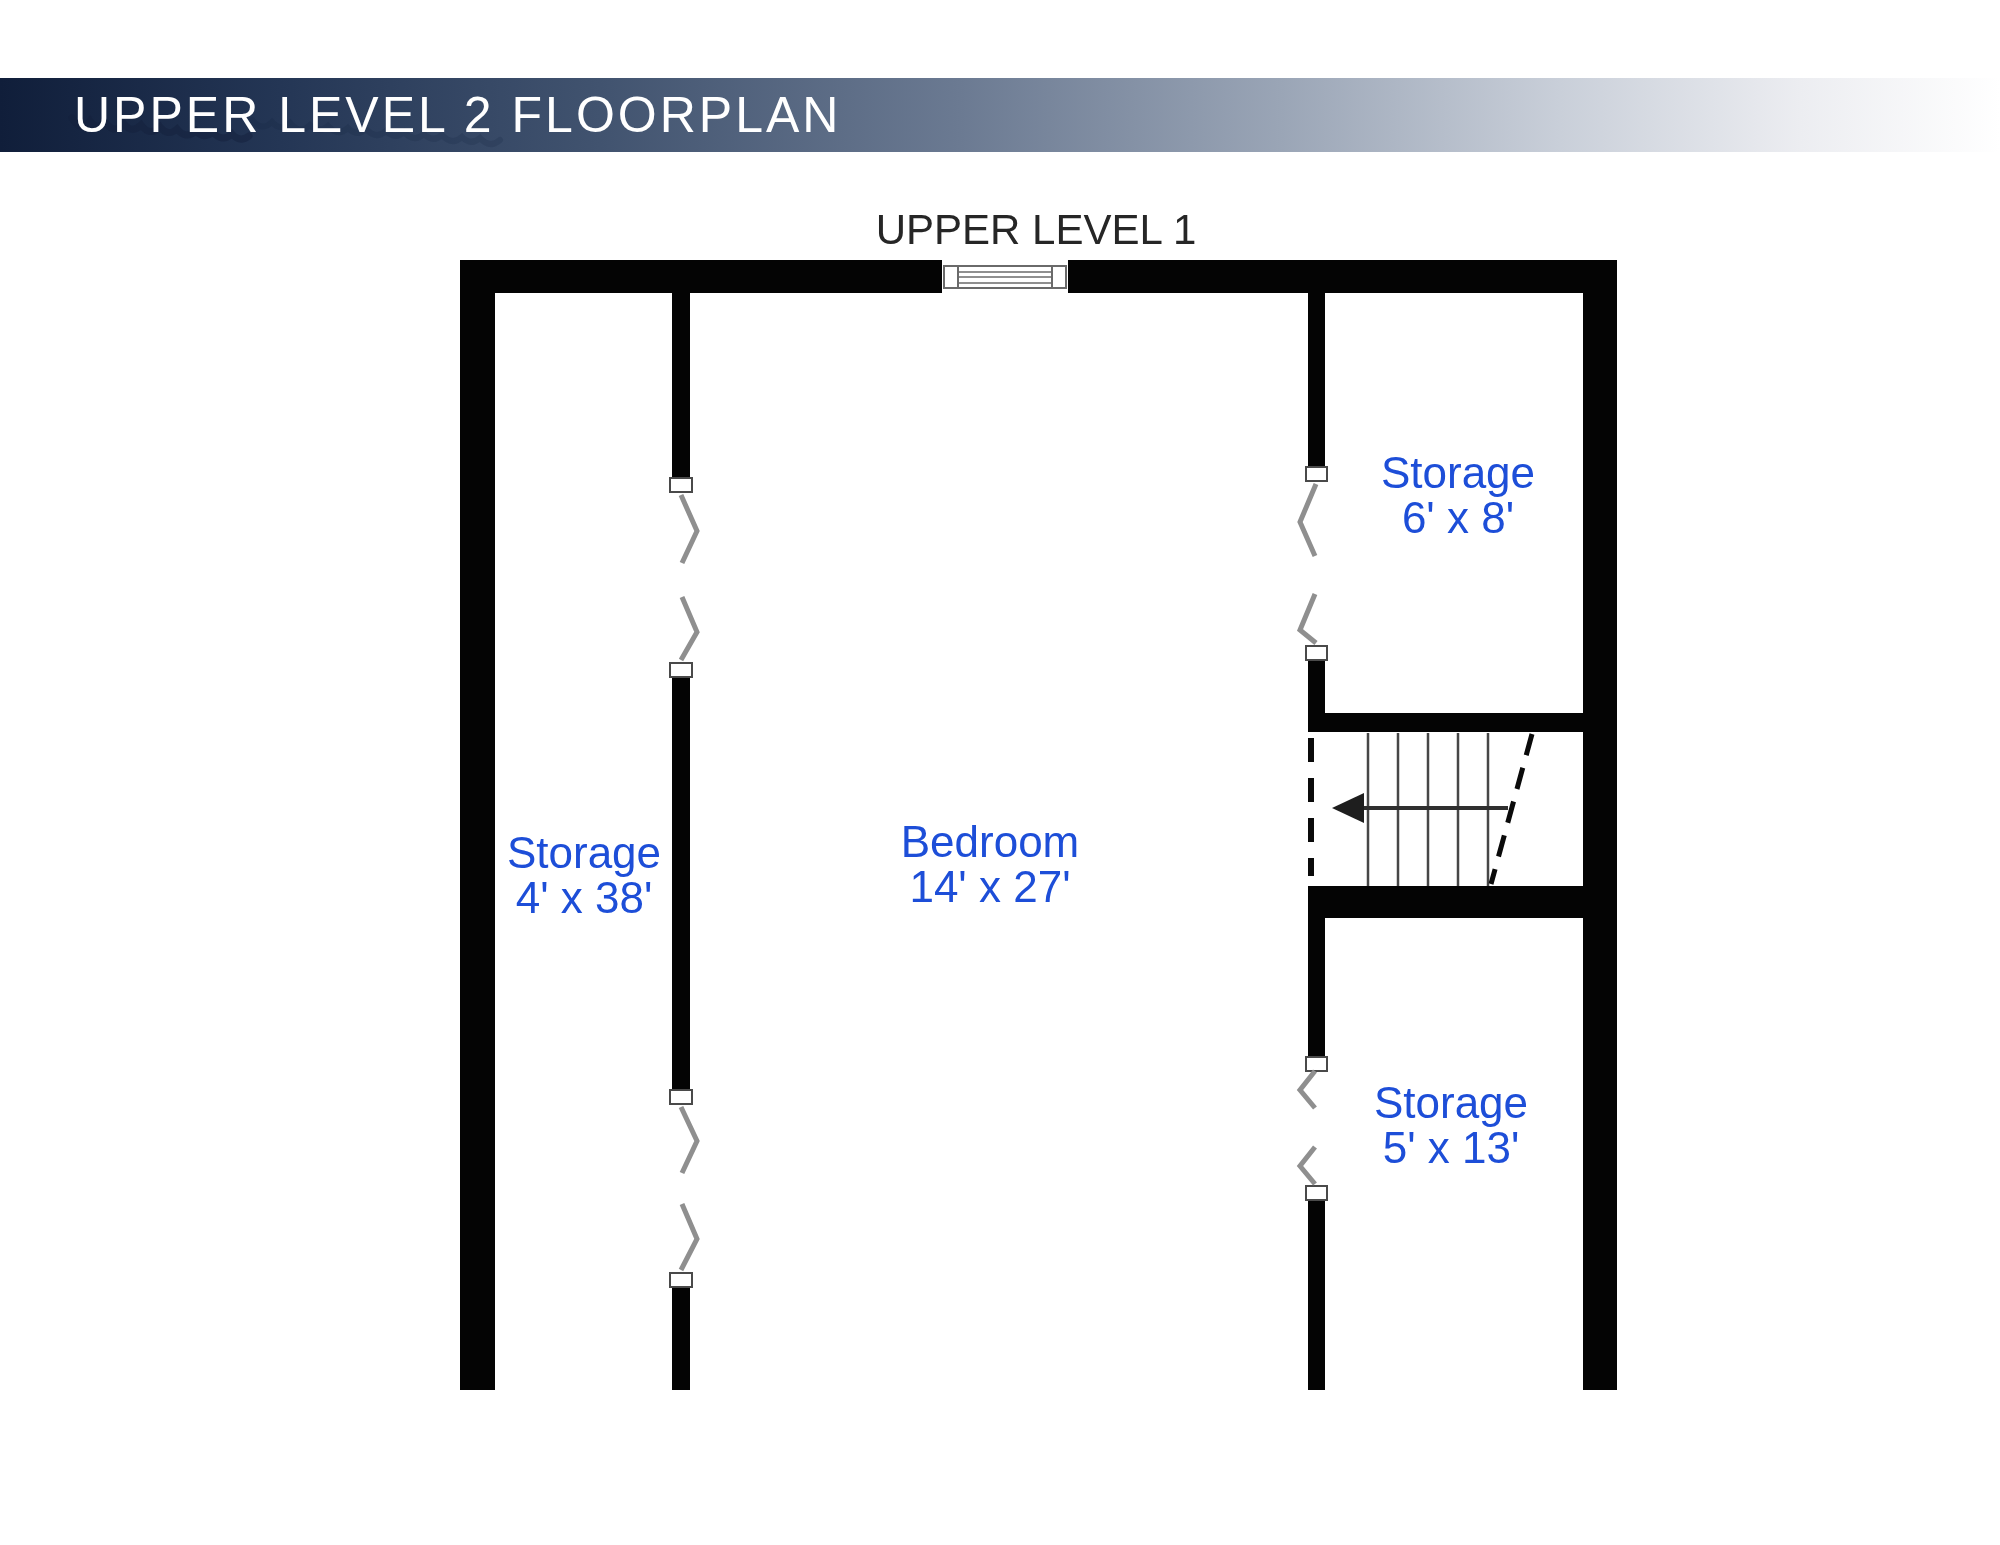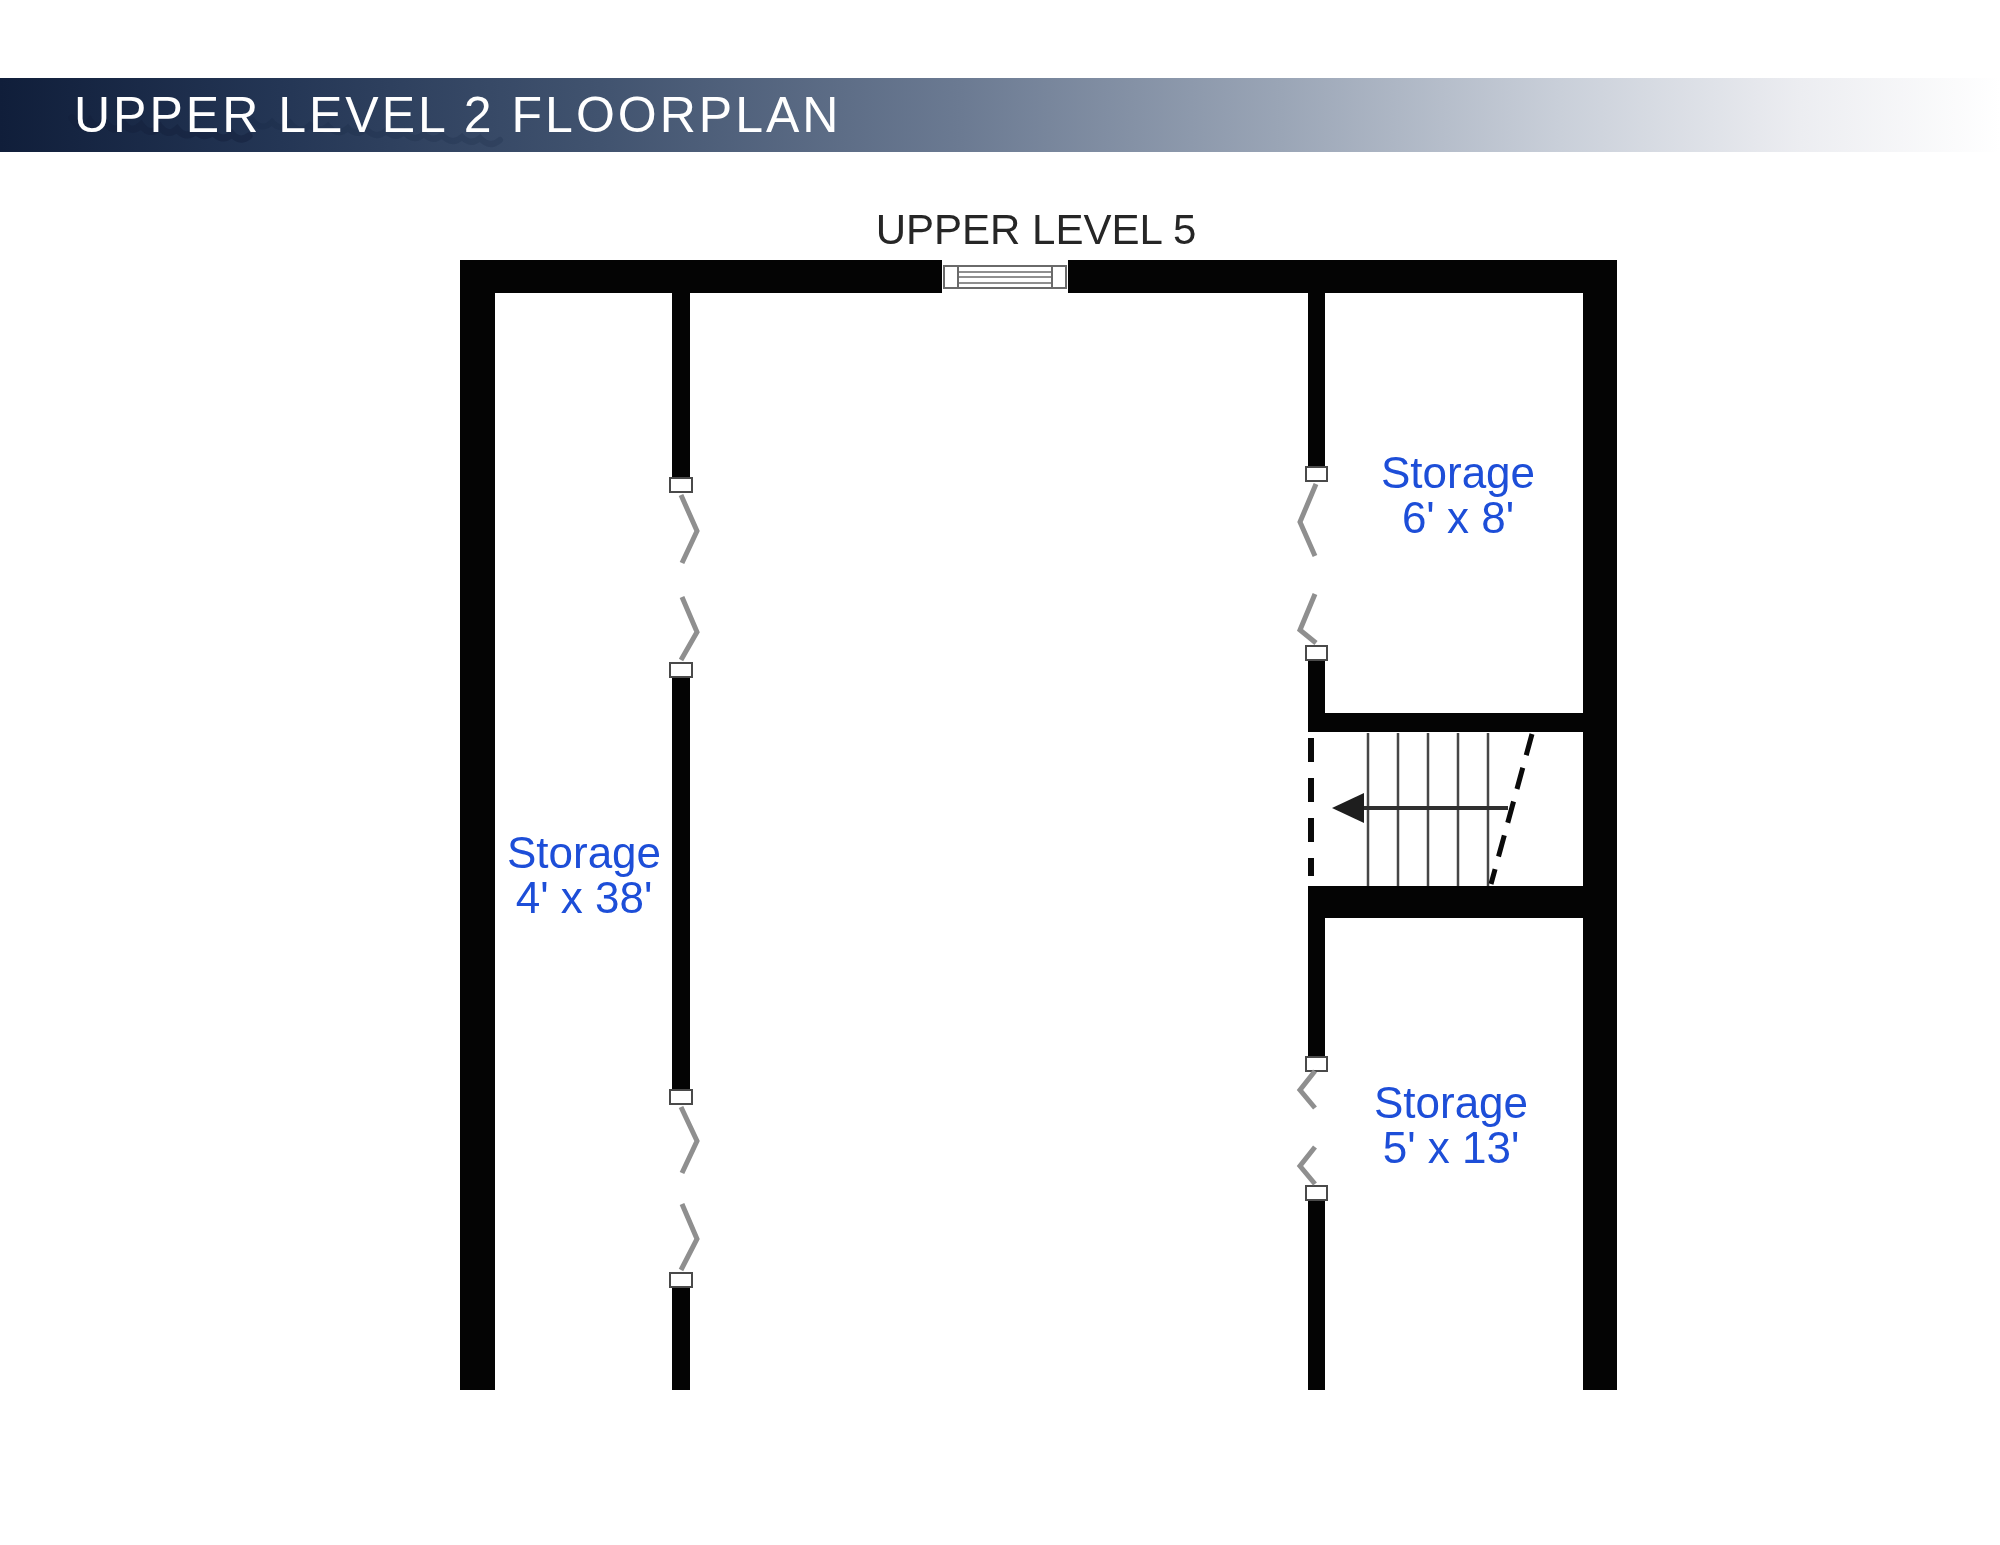--- a/index.html
+++ b/index.html
@@ -136,27 +136,31 @@
     <g>
       <polygon fill="#b9d4e6" points="1884,1485 1897,1477 1897,1499 1884,1507"></polygon>
       <polygon fill="#b9d4e6" points="1897,1477 1909,1484 1909,1514 1897,1507"></polygon>
       <polygon fill="#4191d0" points="1898,1476 1916,1464 1916,1492 1898,1504"></polygon>
       <polygon fill="#4191d0" points="1916,1464 1930,1472 1930,1510 1916,1502"></polygon>
       <polygon fill="#16294d" points="1921,1463 1940,1450 1940,1480 1921,1493"></polygon>
       <polygon fill="#16294d" points="1940,1450 1960,1461 1960,1505 1940,1494"></polygon>
     </g>
   </svg>
 
-  <div class="label plan-title" style="left:1036px;top:230px">UPPER LEVEL 5</div>
+  <div class="label plan-title" style="left:1036px;top:230px">UPPER LEVEL 1</div>
 
   <div class="label room-label" style="left:584px;top:875px">
     <div>Storage</div>
     <div>4' x 38'</div>
   </div>
 
+  <div class="label room-label" style="left:990px;top:864px">
+    <div>Bedroom</div>
+    <div>14' x 27'</div>
+  </div>
 
   <div class="label room-label" style="left:1458px;top:495px">
     <div>Storage</div>
     <div>6' x 8'</div>
   </div>
 
   <div class="label room-label" style="left:1451px;top:1125px">
     <div>Storage</div>
     <div>5' x 13'</div>
   </div>

